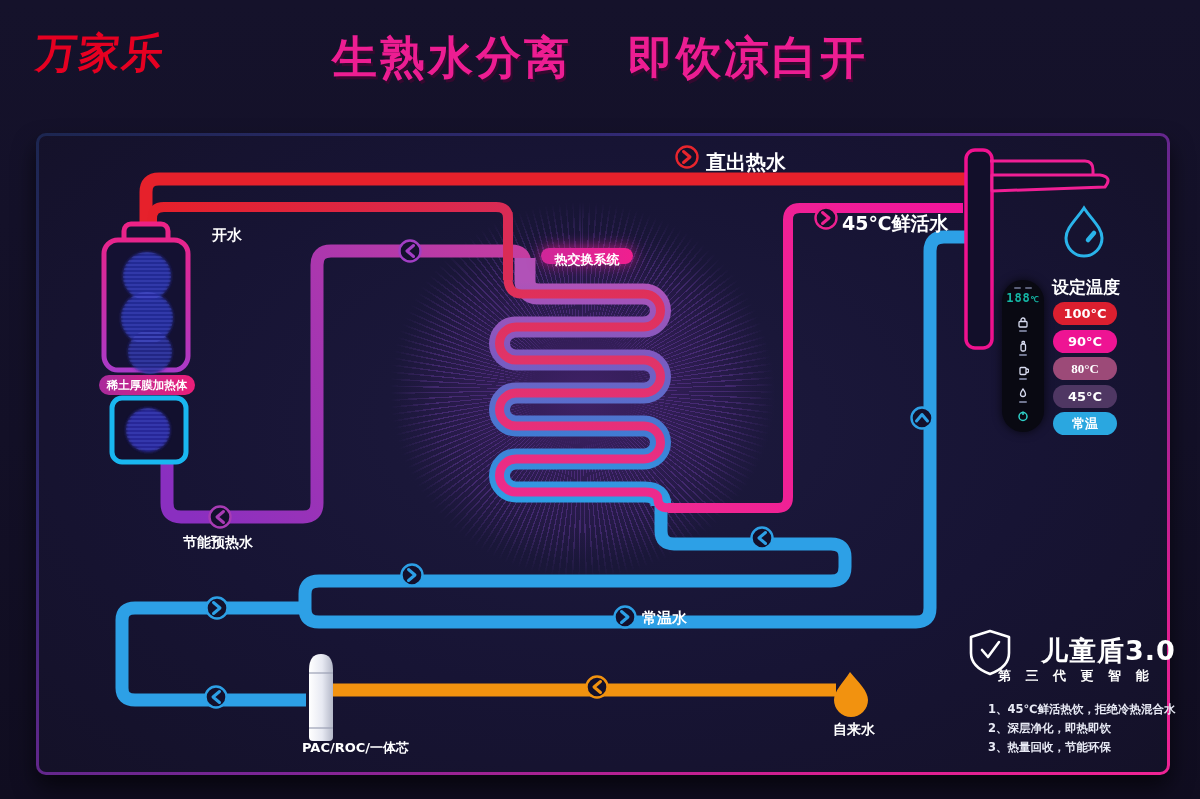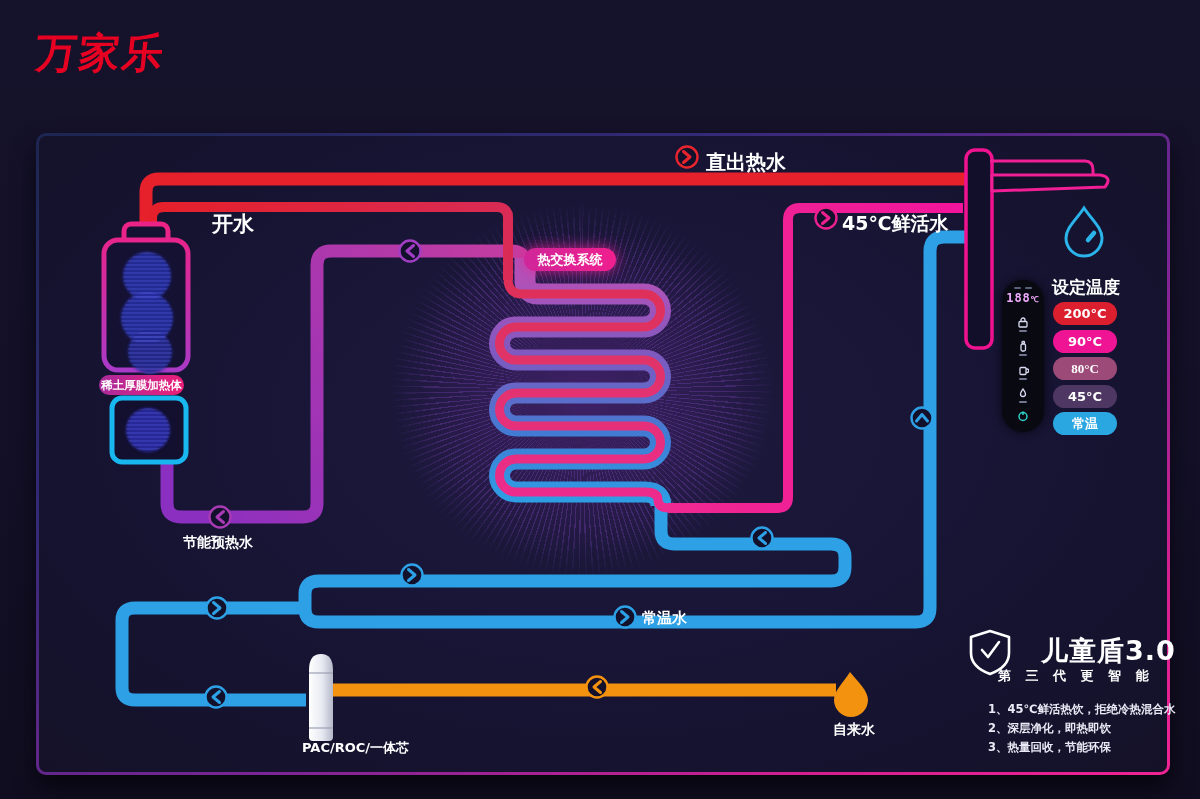--- a/index.html
+++ b/index.html
@@ -20,47 +20,48 @@
          box-shadow:0 12px 22px rgba(0,0,0,.6);}
   .glow{left:330px;top:170px;width:510px;height:450px;border-radius:50%;
         background:radial-gradient(closest-side,rgba(120,45,170,.38),rgba(120,45,170,.12) 55%,transparent 75%);}
   .burst{left:347px;top:160px;width:470px;height:460px;border-radius:50%;opacity:.8;
          background:repeating-conic-gradient(from 0deg,rgba(158,88,232,.30) 0deg .5deg,transparent .5deg 2.1deg);
          -webkit-mask:radial-gradient(closest-side,transparent 20%,#000 34%,#000 62%,transparent 82%);
          mask:radial-gradient(closest-side,transparent 20%,#000 34%,#000 62%,transparent 82%);}
   
   .lbl{color:#fff;font-weight:bold;white-space:nowrap;}
   .pill{color:#fff;font-weight:bold;text-align:center;border-radius:12px;}
-  .pill-heater{left:99px;top:375px;width:85px;height:20px;line-height:20px;font-size:11.5px;
+  .pill-heater{left:99px;top:375px;width:96px;height:20px;line-height:20px;font-size:11.5px;
         background:linear-gradient(90deg,#a92b9c,#ec1e78);}
-  .pill-hx{left:524px;top:248px;width:92px;height:23px;line-height:23px;font-size:13px;
+  .pill-hx{left:541px;top:248px;width:92px;height:16px;line-height:23px;font-size:13px;
         background:linear-gradient(90deg,#cf2699,#f01f8f);box-shadow:0 0 14px rgba(240,32,150,.8);}
   
   .set-temp{left:1052px;top:276px;font-size:17px;}
   .temp-btn{left:1053px;width:64px;height:23px;line-height:23px;border-radius:12px;
             text-align:center;color:#fff;font-weight:bold;font-size:13px;cursor:pointer;}
   
   .remote{left:1002px;top:280px;width:42px;height:152px;border-radius:21px;background:#090912;
           box-shadow:0 0 10px rgba(0,0,0,.7);}
   .remote .dash{position:absolute;height:2px;background:#5a5f78;border-radius:1px;}
-  .remote .disp{position:absolute;top:11px;left:0;right:0;text-align:center;color:#f0abfc;
+  .remote .disp{position:absolute;top:11px;left:0;right:0;text-align:center;color:#14b8a6;
           font-family:"DejaVu Sans Mono",monospace;font-size:12px;font-weight:bold;letter-spacing:1px;}
   .rico{position:absolute;left:15px;width:12px;height:12px;}
   .rdash{position:absolute;left:17px;width:8px;height:2px;background:#707690;border-radius:1px;}
   
   .brand-name{left:1012px;top:633px;font-size:27px;letter-spacing:1px;margin-left:29px;}
   .brand-tag{left:998px;top:667px;font-size:13px;letter-spacing:5px;}
   .feat{left:988px;color:#e8eaf5;font-size:11.5px;font-weight:bold;white-space:nowrap;}
 </style>
 </head>
 <body>
 
 <div class="stage">
 
   <div class="abs logo">万家乐</div>
+  <div class="abs title">生熟水分离   即饮凉白开</div>
 
   <div class="abs frame"></div>
   <div class="abs glow"></div>
   <div class="abs burst"></div>
 
   <svg class="abs" style="left:0;top:0" width="1200" height="799" viewBox="0 0 1200 799">
     <defs>
       <linearGradient id="innerGrad" gradientUnits="userSpaceOnUse" x1="152" y1="0" x2="508" y2="0">
         <stop offset="0" stop-color="#e5202a"></stop>
           <stop offset="1" stop-color="#d92b55"></stop>
@@ -208,21 +209,21 @@
       <path stroke-width="4.5" stroke-linecap="round" d="M1088,240 L1094,233"></path>
     </g>
 
     <g fill="none" stroke="#ffffff" stroke-width="2.6" stroke-linejoin="round" stroke-linecap="round">
       <path d="M990,631 L1009,637 V653 Q1009,667 990,674 Q971,667 971,653 V637 Z"></path>
       <path d="M982,650 L988,657 L999,642"></path>
     </g>
   </svg>
 
   <div class="abs lbl" style="left:706px;top:149px;font-size:20px">直出热水</div>
-  <div class="abs lbl" style="left:212px;top:210px;font-size:21px">开水</div>
+  <div class="abs lbl" style="left:212px;top:226px;font-size:15px">开水</div>
   <div class="abs lbl" style="left:842px;top:211px;font-size:19px">45℃鲜活水</div>
   <div class="abs lbl" style="left:183px;top:534px;font-size:14px">节能预热水</div>
   <div class="abs lbl" style="left:642px;top:609px;font-size:15px">常温水</div>
   <div class="abs lbl" style="left:833px;top:721px;font-size:14px">自来水</div>
   <div class="abs lbl" style="left:302px;top:739px;font-size:13px">PAC/ROC/一体芯</div>
   <div class="abs pill pill-heater">稀土厚膜加热体</div>
   <div class="abs pill pill-hx">热交换系统</div>
 
   <div class="abs remote">
     <div class="dash" style="left:12px;top:7px;width:7px"></div>
@@ -247,21 +248,21 @@
         <path d="M6,2 C4.8,4 3.5,5.4 3.5,7 a2.5,2.5 0 0 0 5,0 C8.5,5.4 7.2,4 6,2 Z"></path>
       </svg>
     <div class="rdash" style="top:121px"></div>
     <svg class="rico" style="top:130px" viewBox="0 0 12 12" fill="none" stroke="#2fd0c8" stroke-width="1.5">
         <circle cx="6" cy="6.5" r="4"></circle>
         <path d="M6,1.5 V5"></path>
       </svg>
   </div>
 
   <div class="abs lbl set-temp">设定温度</div>
-  <div class="abs temp-btn" style="top: 302px; background: rgb(219, 31, 47);">200°C</div>
+  <div class="abs temp-btn" style="top: 302px; background: rgb(219, 31, 47);">100°C</div>
   <div class="abs temp-btn" style="top: 330px; background: rgb(238, 20, 147);">90°C</div>
   <div class="abs temp-btn" style="top: 357px; background: rgb(156, 74, 120); font-family: Liberation Serif, serif;">80°C</div>
   <div class="abs temp-btn" style="top: 385px; background: rgb(79, 55, 99);">45°C</div>
   <div class="abs temp-btn" style="top: 412px; background: rgb(42, 167, 224);">常温</div>
 
   <div class="abs lbl brand-name">儿童盾3.0</div>
   <div class="abs lbl brand-tag">第 三 代    更 智 能</div>
   <div class="abs feat" style="top:702px">1、45℃鲜活热饮，拒绝冷热混合水</div>
   <div class="abs feat" style="top:721px">2、深层净化，即热即饮</div>
   <div class="abs feat" style="top:740px">3、热量回收，节能环保</div>

